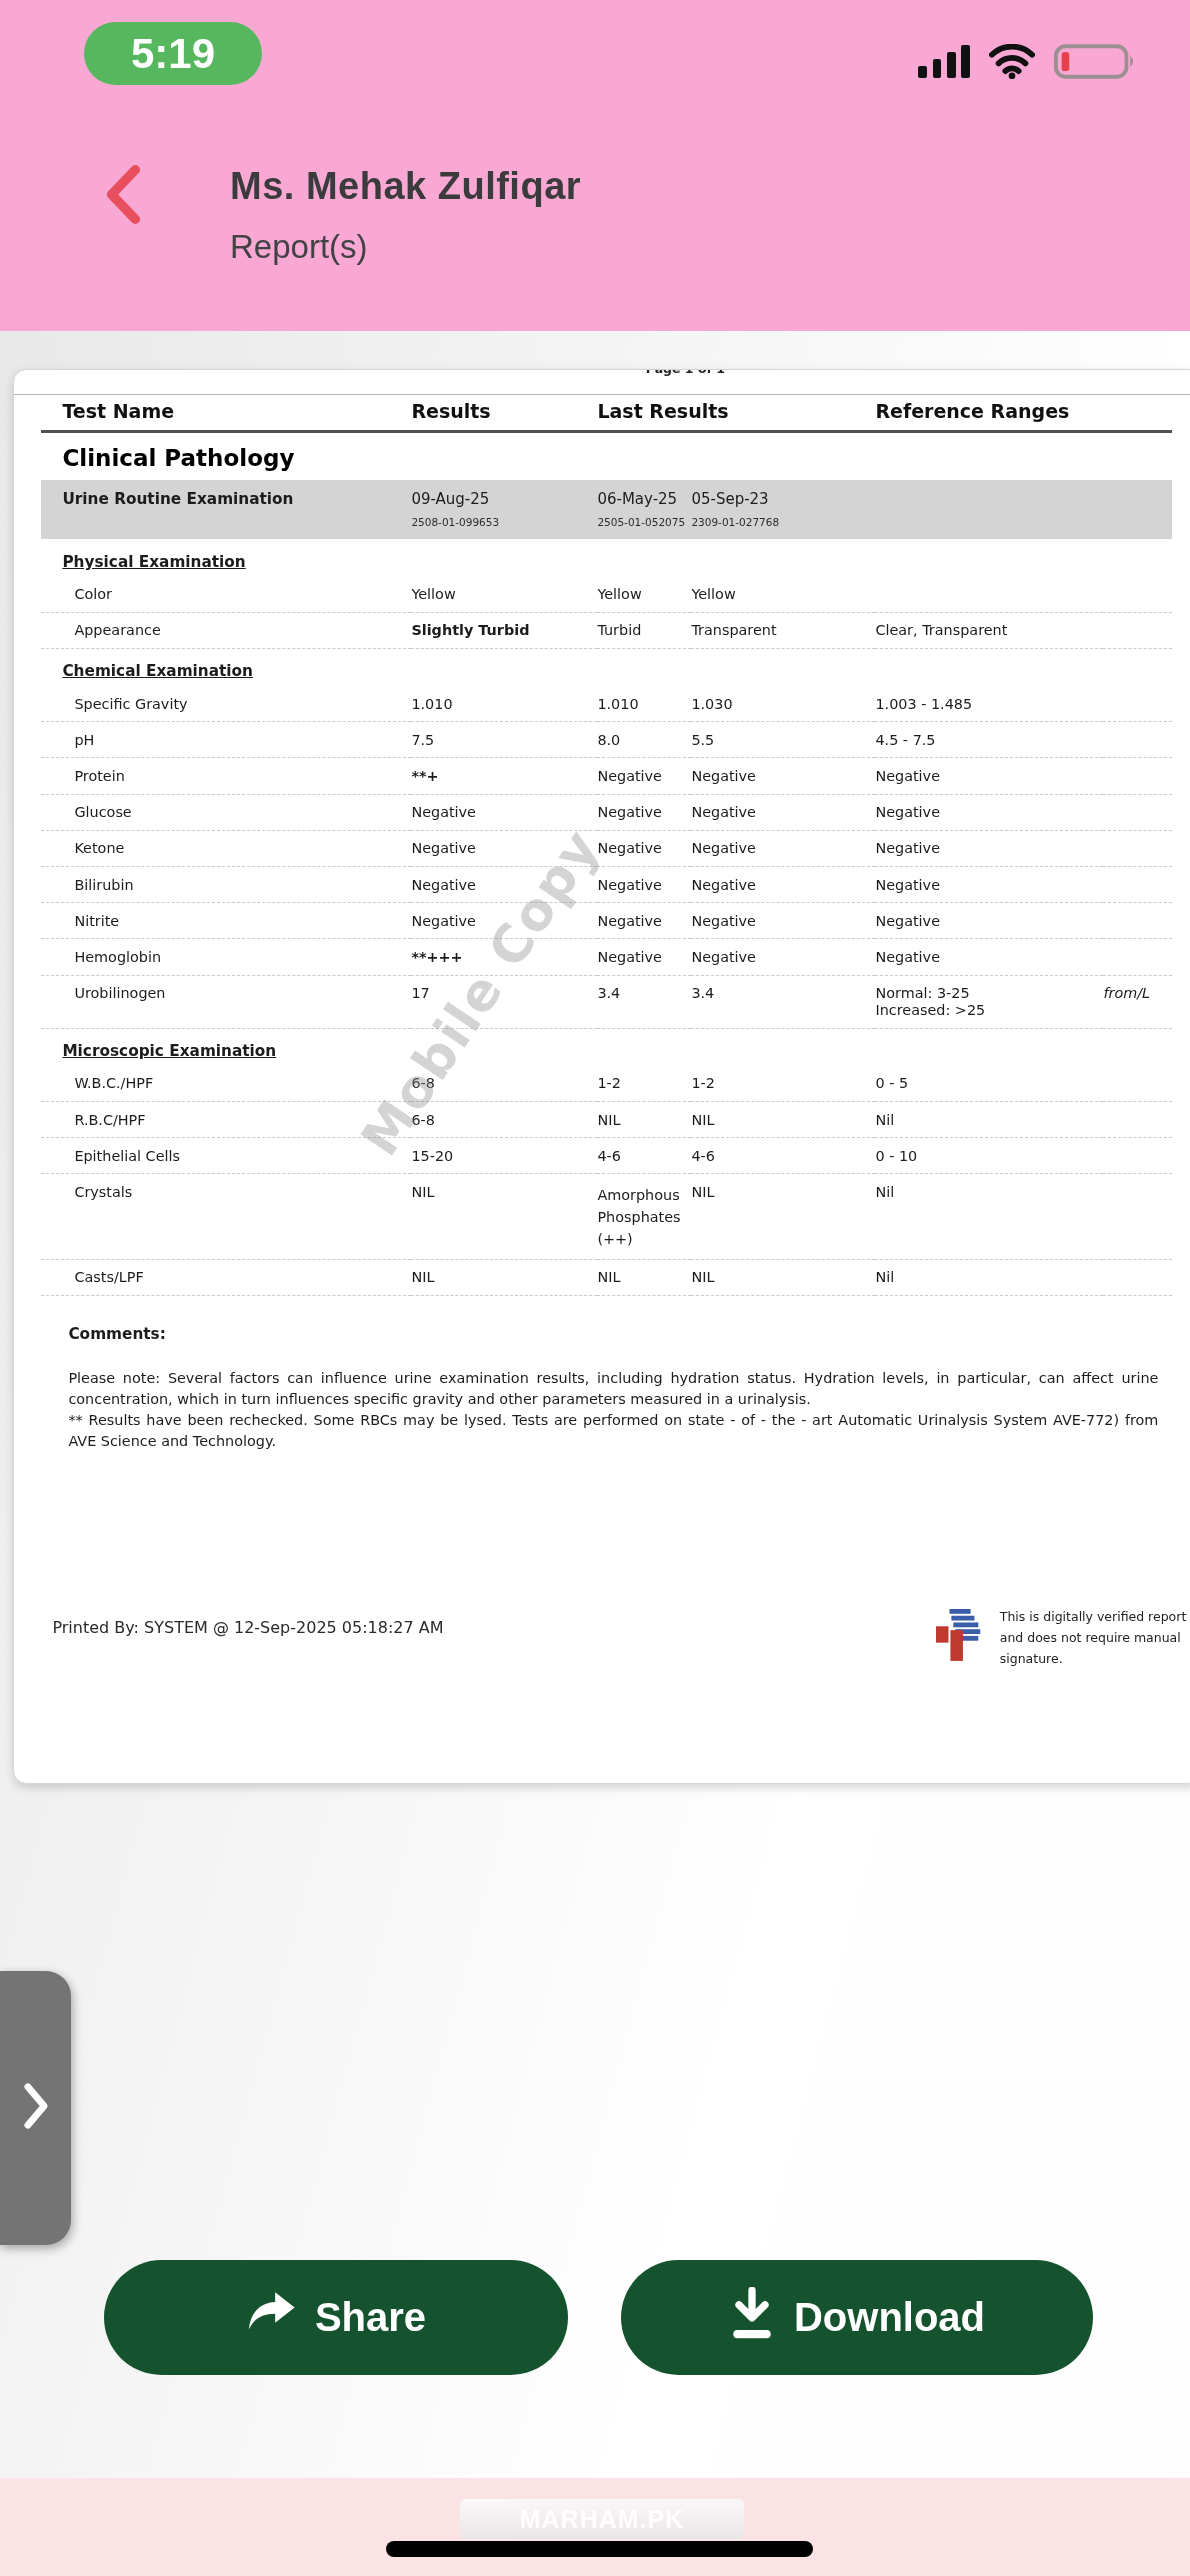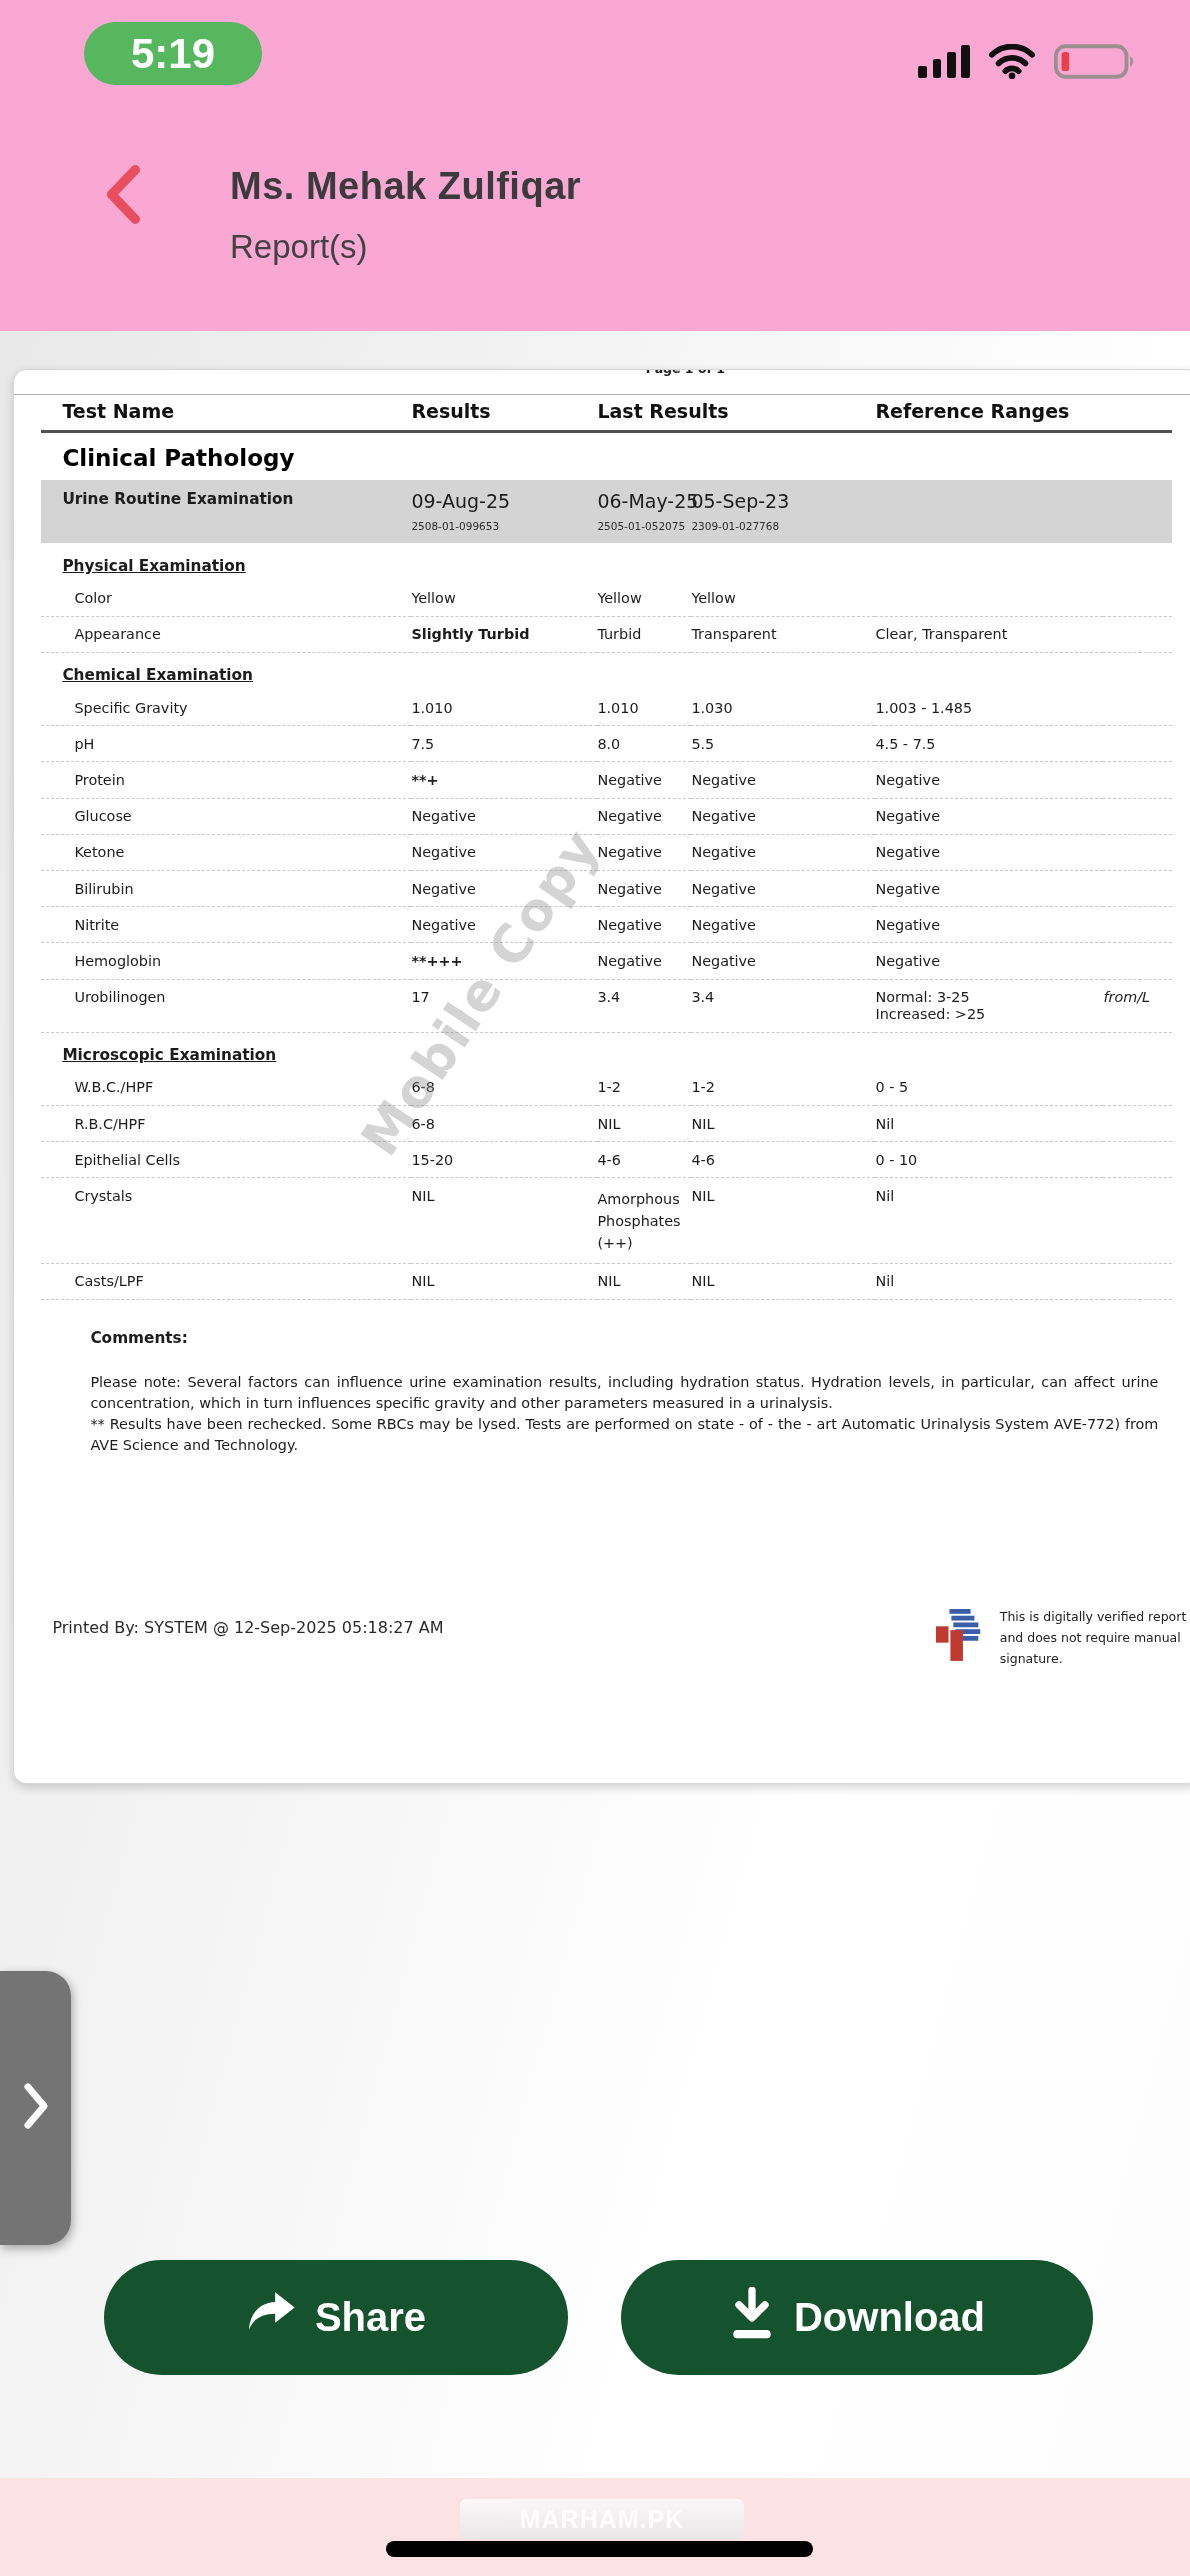--- a/index.html
+++ b/index.html
@@ -35,32 +35,32 @@
   .page-strip { position:relative; height:25px; border-bottom:1px solid #b4b4b4; overflow:hidden; }
   .page-label { position:absolute; left:671px; top:-8.6px; transform:translateX(-50%); font-size:12.5px; font-weight:bold; color:#222; white-space:nowrap; }
 
   table.rpt { margin:0 0 0 27px; width:1131px; border-collapse:collapse; table-layout:fixed; font-size:14.4px; }
   table.rpt td, table.rpt th { vertical-align:top; overflow:visible; }
   thead th { text-align:left; font-size:19px; font-weight:bold; color:#111; padding:4.8px 0 8.6px 0; border-bottom:3.8px solid #515151; white-space:nowrap; }
   th.c1 { padding-left:21px;margin-top:16px; }
   .cat td { font-size:23px; font-weight:bold; padding:11.5px 0 9.6px 21px; color:#000; }
   .band td { background:#d4d4d4; padding:9.6px 0 11.5px 0; }
   .band td.tn { font-size:15.3px; font-weight:bold; padding-left:21px;margin-top:20px; }
-  .bdate { font-size:19px; white-space:nowrap; }
+  .bdate { font-size:15px; white-space:nowrap; }
   .bid   { font-size:10.5px; margin-top:7.7px; color:#2c2c2c; white-space:nowrap; }
   .sec td { padding:13.4px 0 5.8px 21px; }
   .sec-t { font-size:15.3px; font-weight:bold; text-decoration:underline; }
   .trow td { padding:9.6px 0 8.6px 0; border-bottom:1px dashed #c9c9c9; line-height:17px; }
   .trow td.tn { padding-left:33px; }
   td.b { font-weight:bold; }
   td.pre { white-space:pre-line; }
   td.unit { font-style:italic; }
   td.wrap { word-break:break-all; line-height:22px; padding-right:9.6px; }
 
-  .comments { margin:29px 42px 0 76px; }
+  .comments { margin:29px 42px 0 54px; }
   .cm-h { font-size:15.3px; font-weight:bold; }
   .cm-p { margin-top:25px; font-size:14.4px; line-height:21px; text-align:justify; }
   .cm-p p { margin:0; }
 
   .printed { position:absolute; left:38px; top:1248px; font-size:16px; color:#2a2a2a; }
   .verified { position:absolute; left:922px; top:1236px; display:flex; gap:13.4px; align-items:flex-start; }
   .verified .vtext { width:197px; font-size:12.5px; line-height:21px; color:#222; }
 
   .watermark {
     position:absolute; left:265px; top:592px; width:403px; text-align:center;

